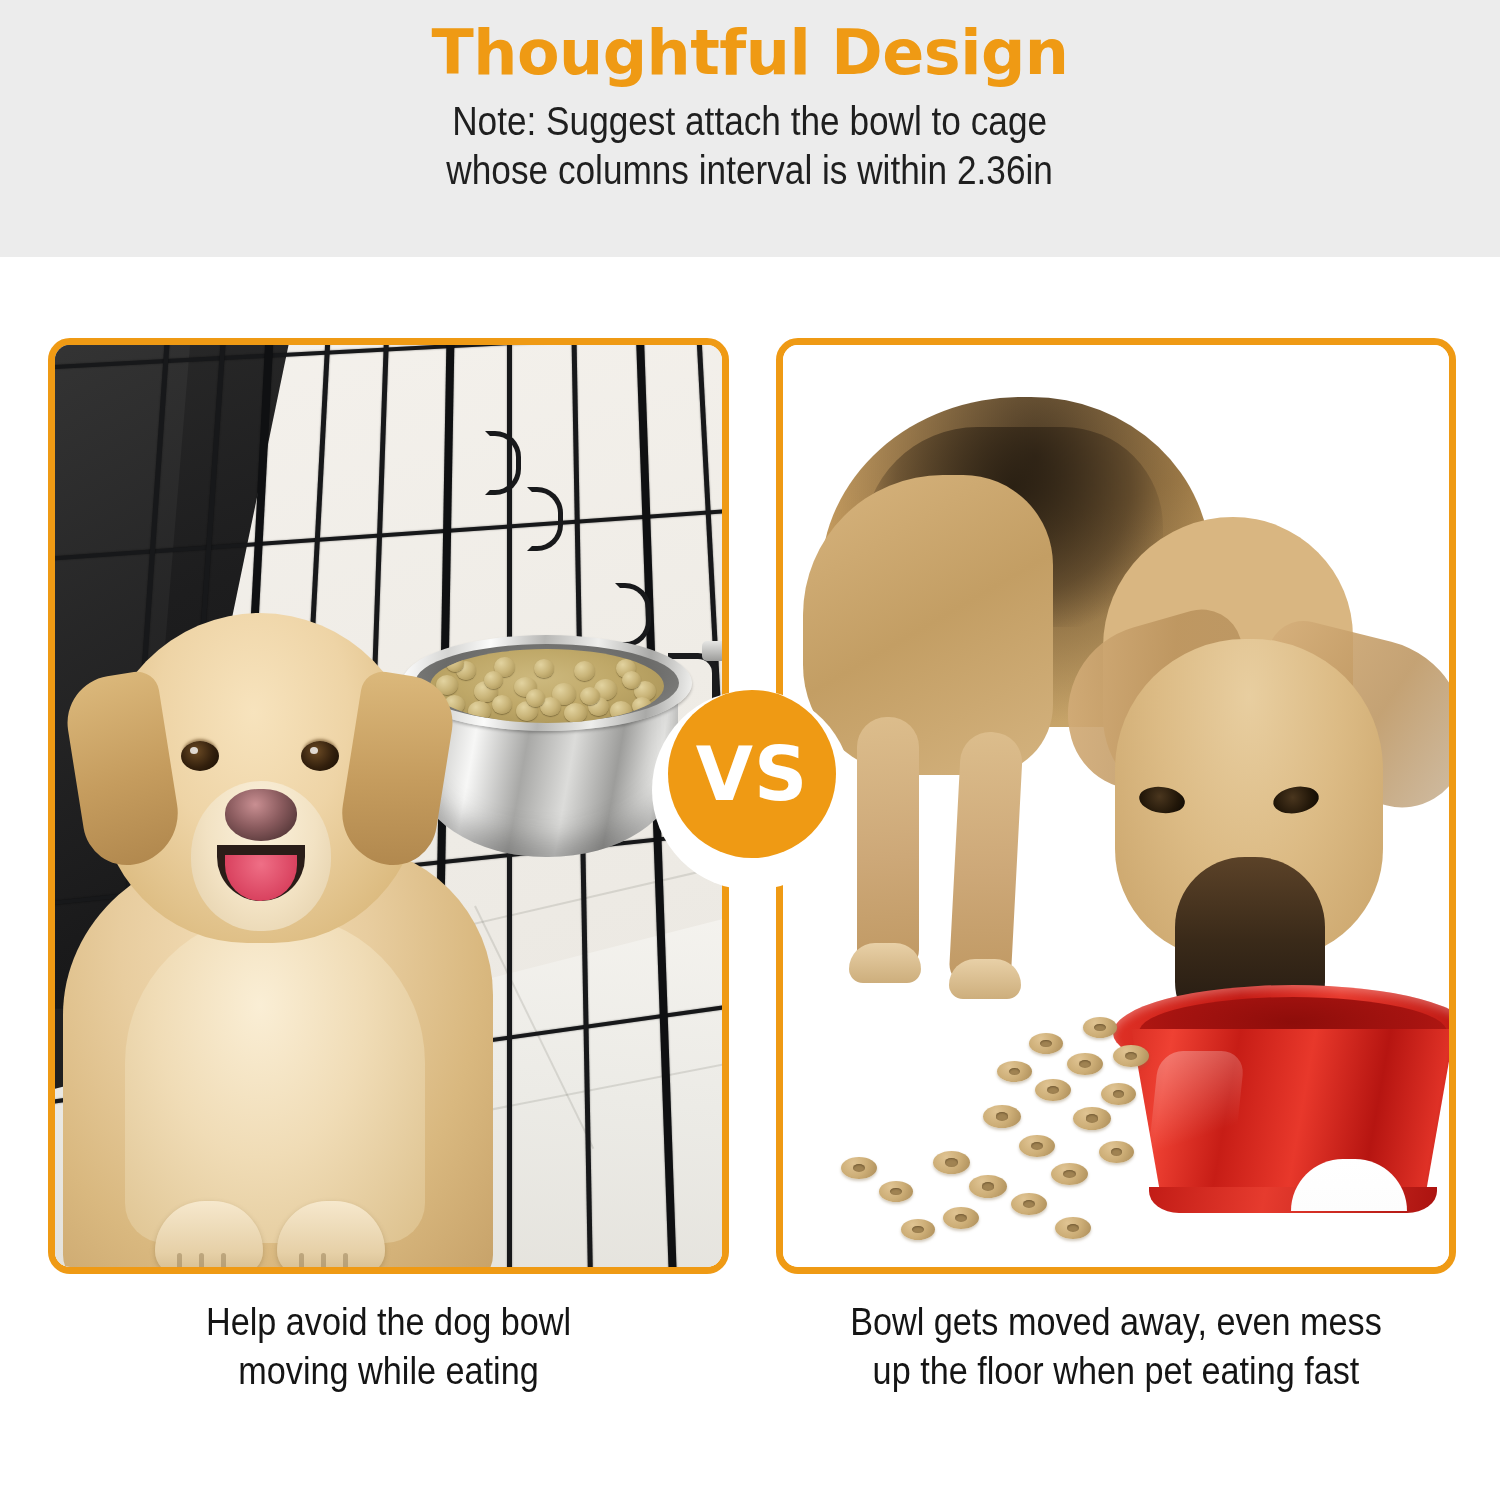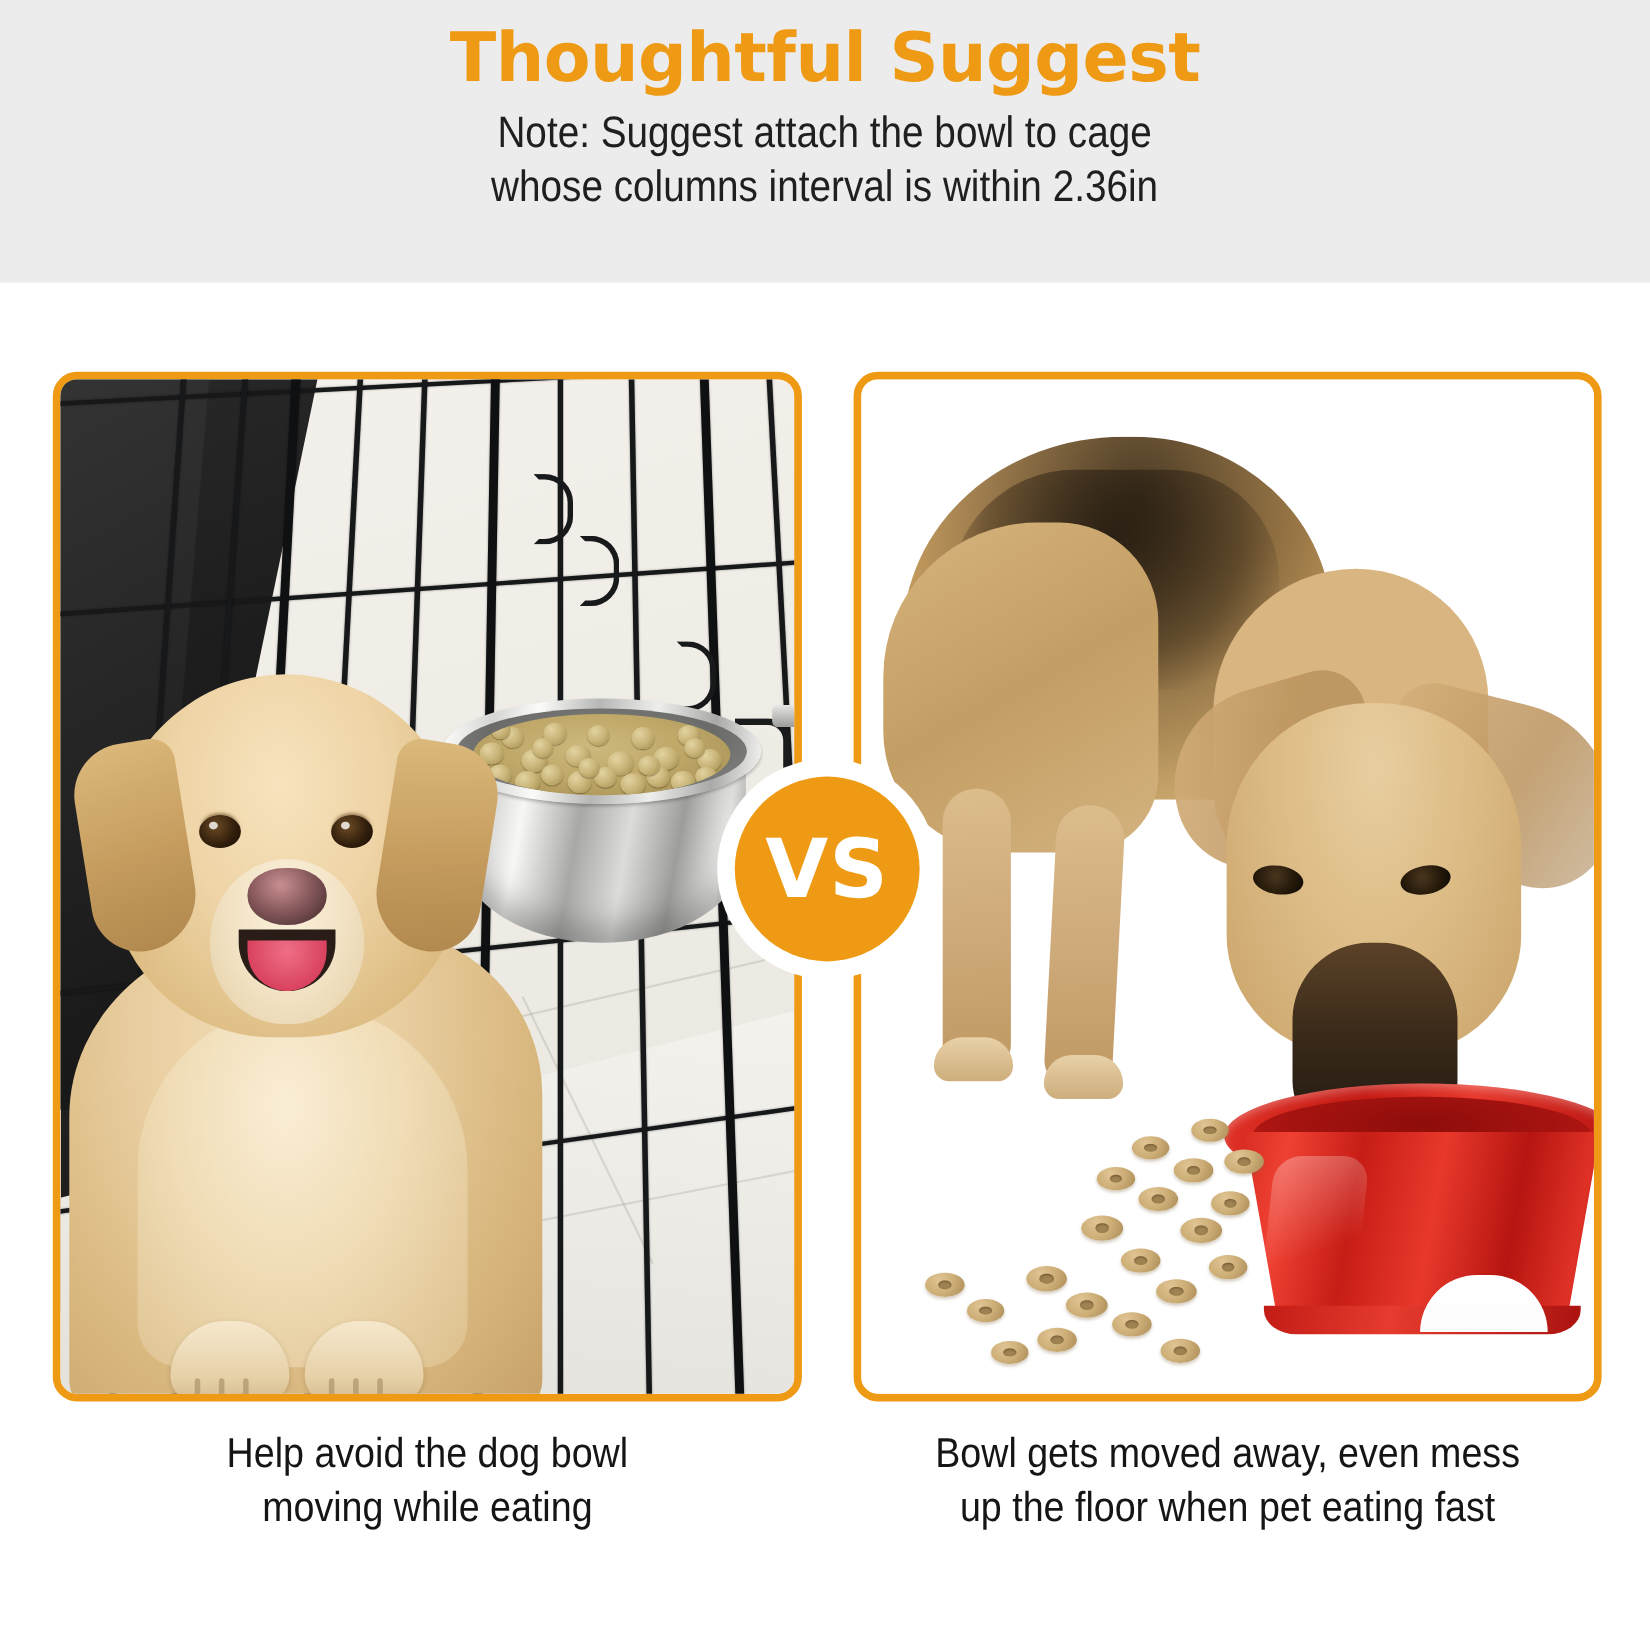--- a/index.html
+++ b/index.html
@@ -409,21 +409,21 @@
     box-shadow: inset 0 1px 2px rgba(80,60,30,.6);
   }
 
   
   .vs-badge {
     position: absolute;
     left: 652px; top: 690px;
     width: 200px; height: 200px;
     border-radius: 50%;
     background: #ffffff;
-    display: flex; align-items: center; justify-content: center;
+    display: flex; align-items: flex-start; justify-content: center;
     z-index: 40;
   }
   .vs-circle {
     width: 168px; height: 168px;
     border-radius: 50%;
     background: #ef9a14;
     display: flex; align-items: center; justify-content: center;
   }
   .vs-text {
     font-family: "DejaVu Sans", sans-serif;
@@ -446,21 +446,21 @@
     transform: scaleX(0.9);
   }
   .caption .line { display: block; white-space: nowrap; }
   .caption-left  { left: 48px;  width: 681px; }
   .caption-right { left: 776px; width: 680px; }
 </style>
 </head>
 <body>
 
 <div class="header-band">
-  <div class="title">Thoughtful Suggest</div>
+  <div class="title">Thoughtful Design</div>
   <div class="subtitle">
     <span class="line">Note: Suggest attach the bowl to cage</span>
     <span class="line">whose columns interval is within 2.36in</span>
   </div>
 </div>
 
 <div class="panel panel-left">
   <div class="photo">
     <div class="scene-crate">
 

